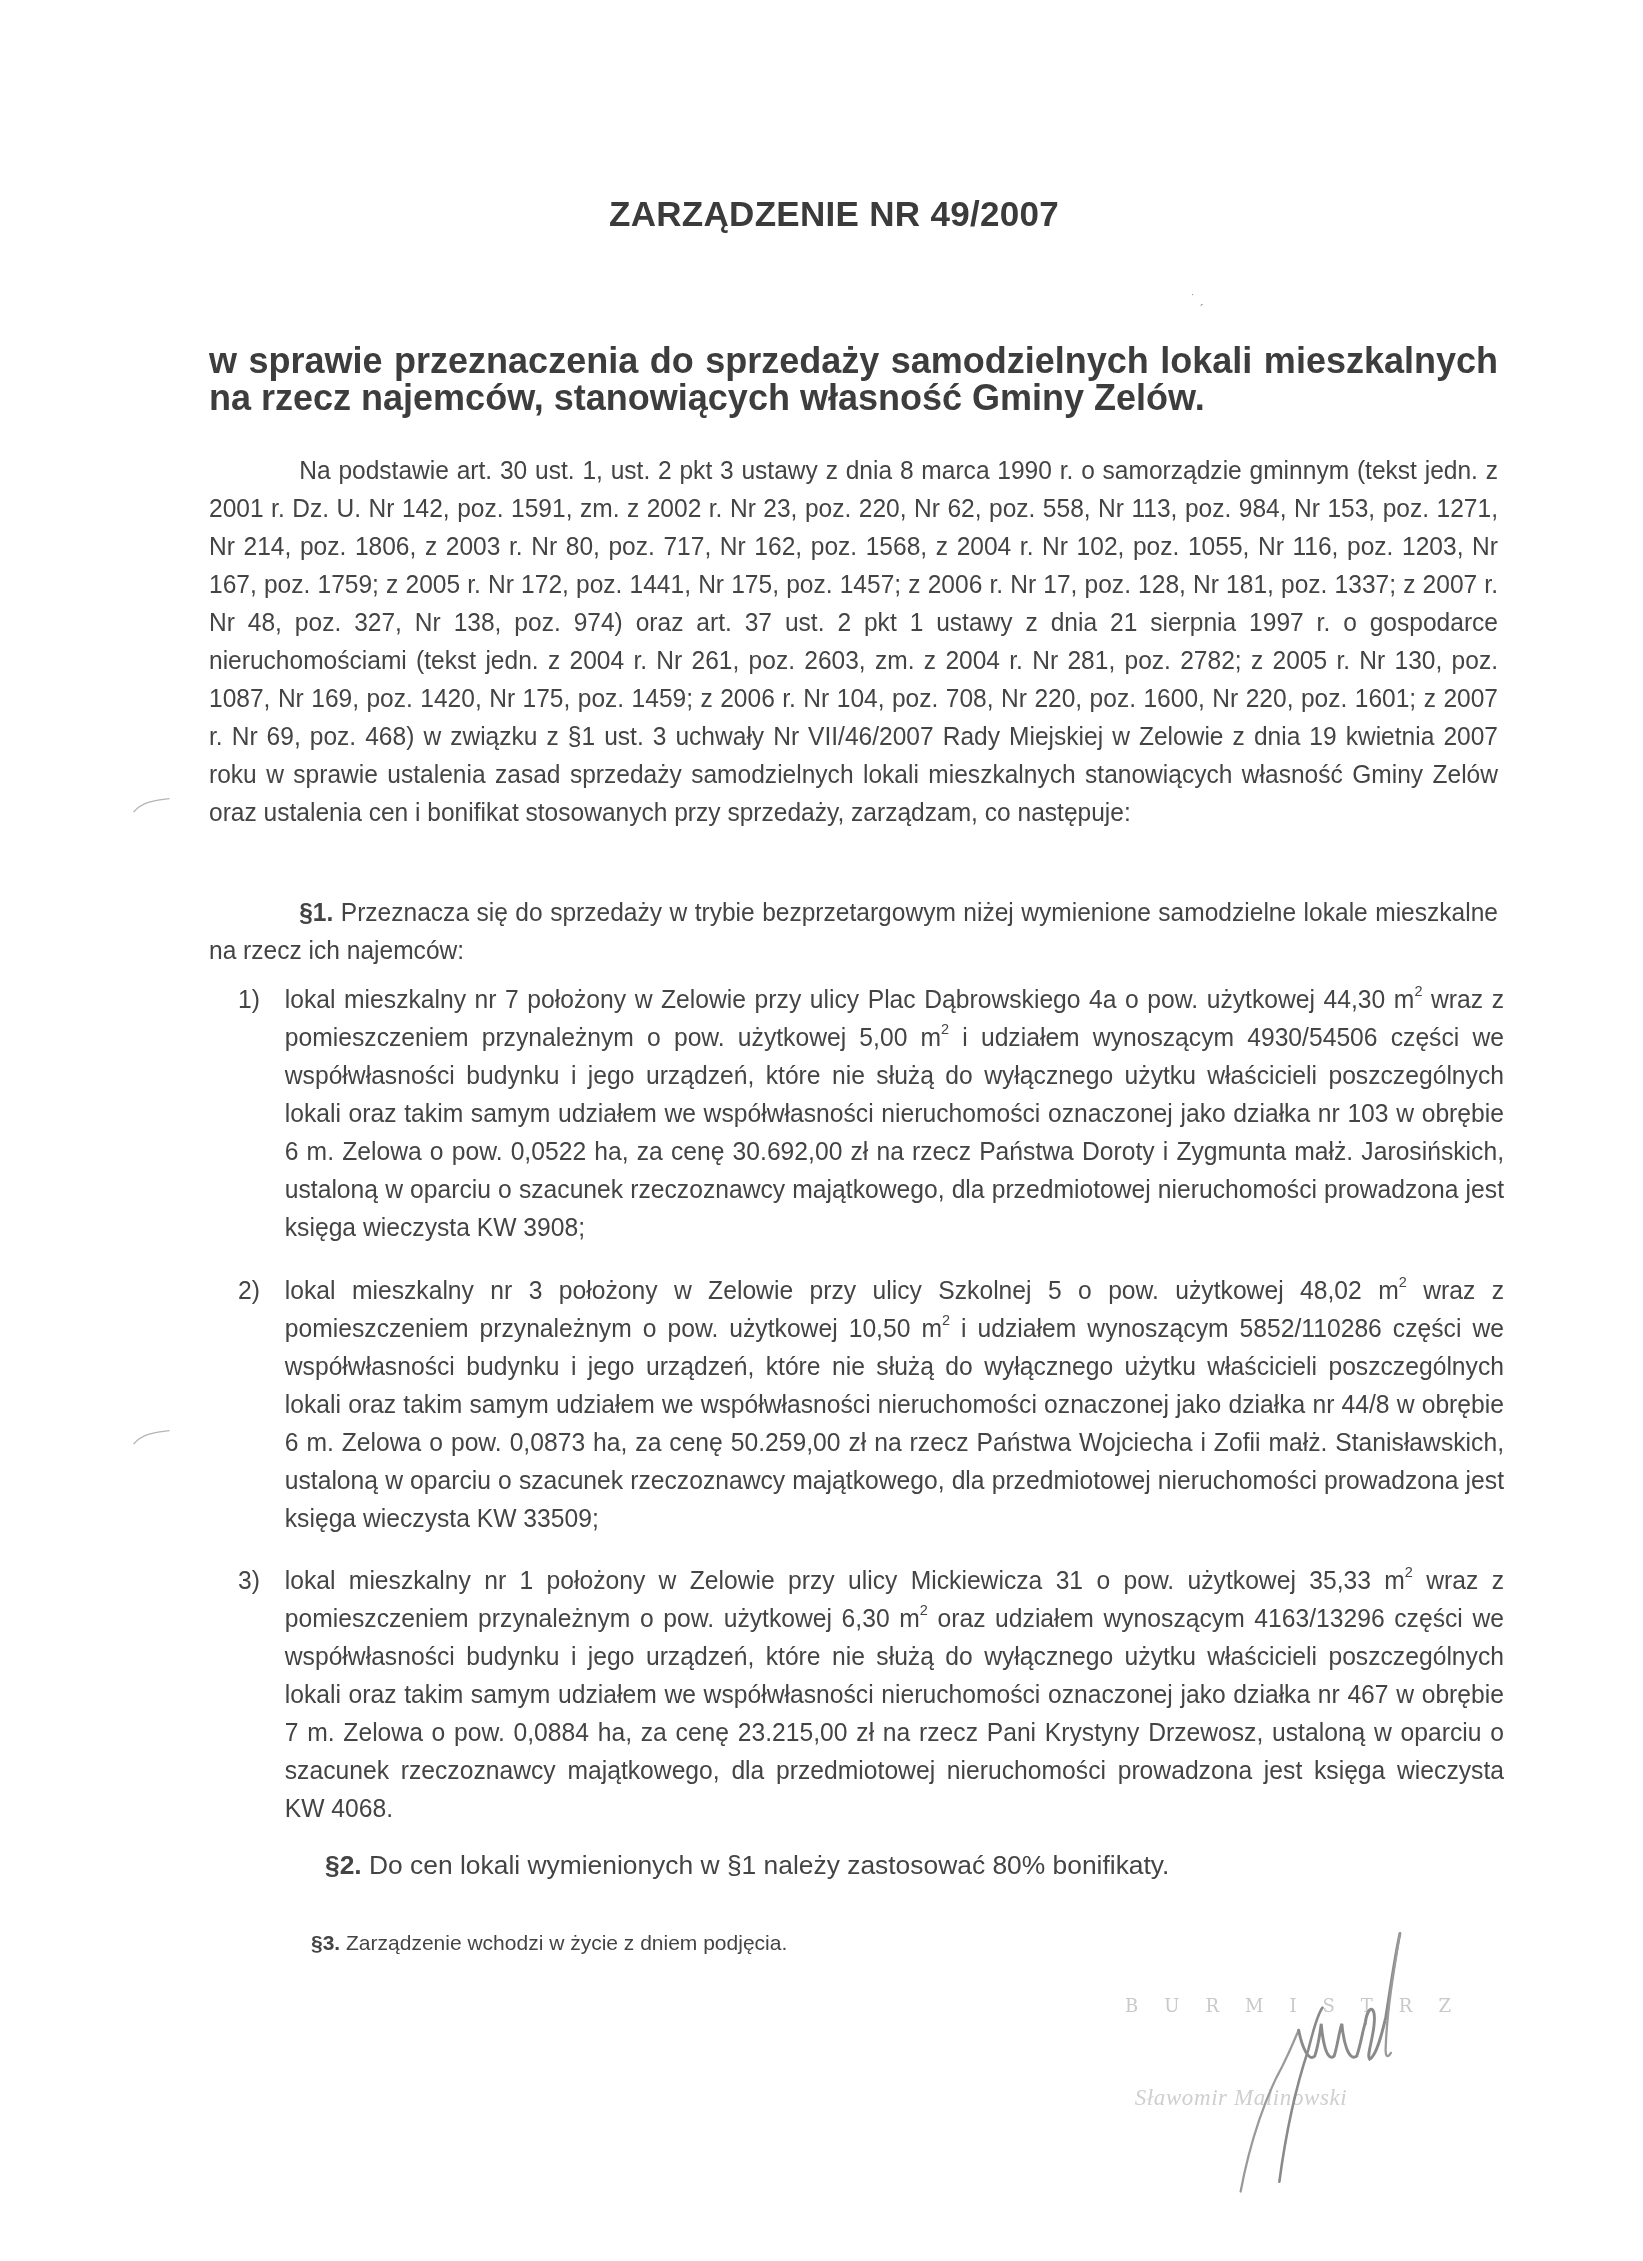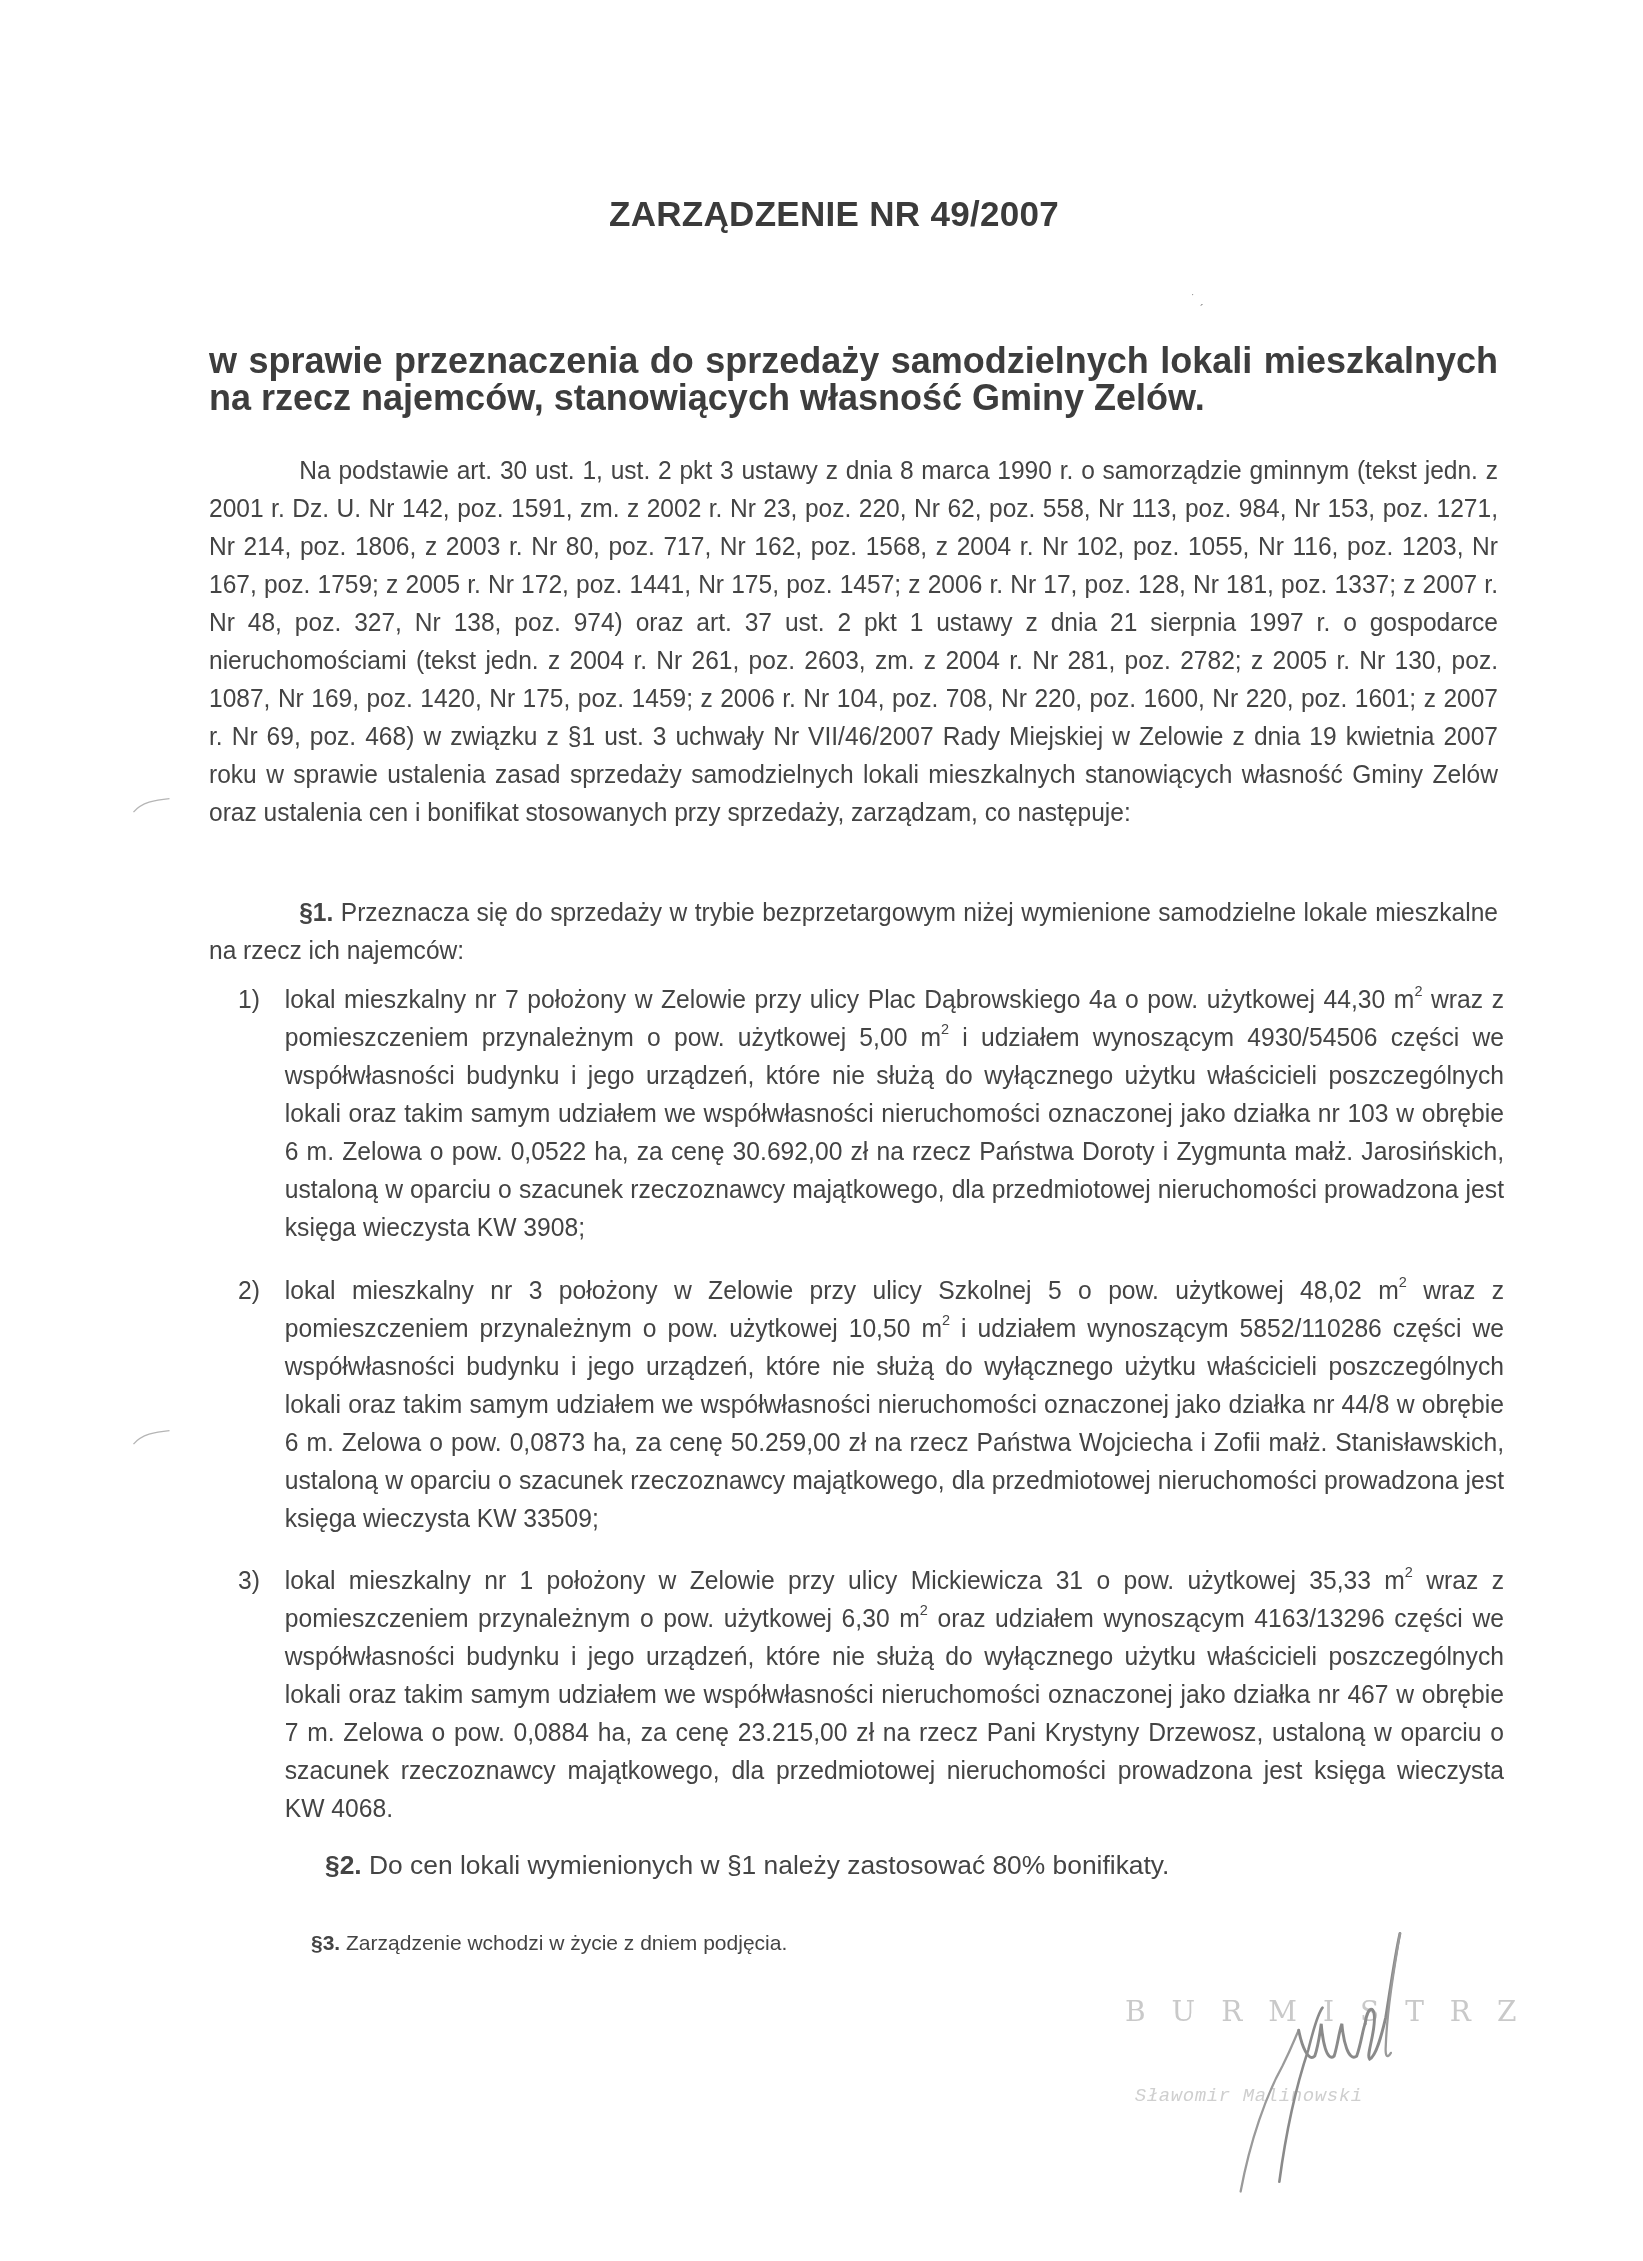--- a/index.html
+++ b/index.html
@@ -117,31 +117,31 @@
       position: absolute;
       left: 1125px;
       top: 1972px;
       width: 387px;
       height: 193px;
     }
     .stamp-title {
       position: absolute;
       left: 0; top: 22.6px;
       font-family: "DejaVu Serif", "Liberation Serif", serif;
-      font-size: 28px;
+      font-size: 18px;
       letter-spacing: 26px;
       color: #c9c9c9;
       white-space: nowrap;
     }
     .stamp-name {
       position: absolute;
       left: 9.7px; top: 113px;
-      font-family: Liberation Mono, monospace;
+      font-family: Liberation Serif, serif;
       font-style: italic;
-      font-size: 19px;
+      font-size: 23px;
       color: #cfcfcf;
       white-space: nowrap;
       letter-spacing: 0.6px;
     }
     .signature {
       position: absolute;
       left: 1160px;
       top: 1927px;
       width: 258px;
       height: 271px;

